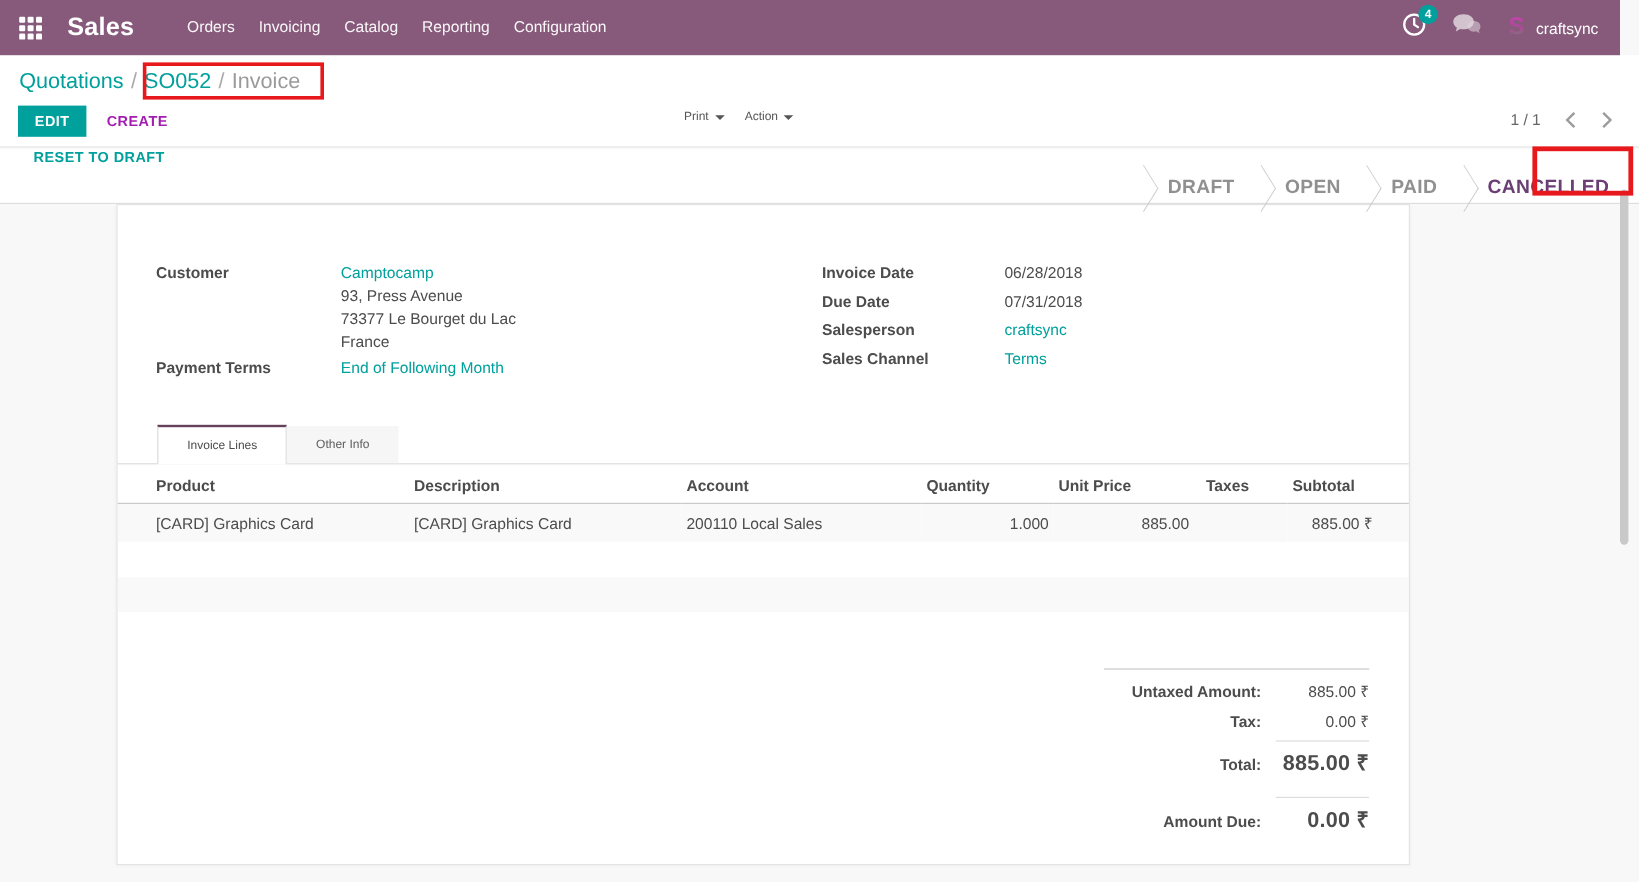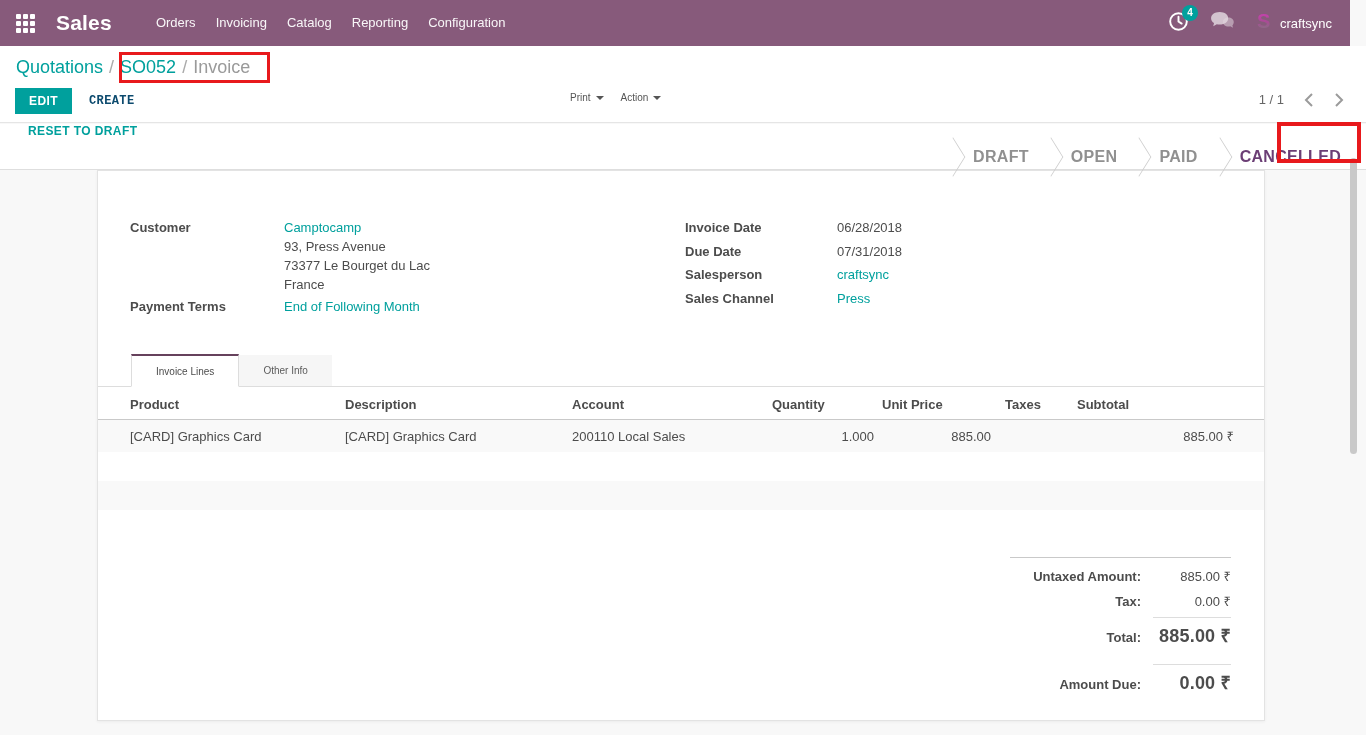--- a/index.html
+++ b/index.html
@@ -44,21 +44,21 @@
   .breadcrumb { position: absolute; left: 16px; top: 11px; font-size: 18px; color: #9a9a9a; }
   .bc-link { color: #00A09D; cursor: pointer; text-decoration: none; }
   .bc-sep { color: #aaa; padding: 0 6px; }
   .bc-current { color: #9a9a9a; }
   .cp-buttons { position: absolute; left: 15px; top: 42px; display: flex; align-items: center; gap: 17px; }
   .btn-edit {
     background: #00A09D; color: #fff; border: none; font-family: inherit;
     font-size: 12px; font-weight: bold; letter-spacing: .4px; padding: 6px 14px; cursor: pointer;
   }
   .btn-create {
-    background: none; border: none; color: #0c4a6e; font-family: Liberation Mono, monospace;
+    background: none; border: none; color: #a21caf; font-family: Liberation Sans, sans-serif;
     font-size: 12px; font-weight: bold; letter-spacing: .4px; cursor: pointer;
   }
   .cp-center { position: absolute; left: 570px; top: 46px; display: flex; gap: 17px; font-size: 10px; color: #555; }
   .dd { cursor: pointer; display: flex; align-items: center; }
   .caret {
     display: inline-block; width: 0; height: 0; margin-left: 5px;
     border-left: 4px solid transparent; border-right: 4px solid transparent; border-top: 4px solid #555;
   }
   .pager { position: absolute; right: 22px; top: 46px; display: flex; align-items: center; gap: 20px; }
   .pager-value { font-size: 13px; color: #666; }
@@ -88,21 +88,21 @@
   .step.active { color: #6B3E75; }
 
   
   .anno { position: absolute; border: 3px solid #E8191C; z-index: 60; pointer-events: none; }
   .anno-breadcrumb { left: 119px; top: 52px; width: 151px; height: 31px; }
   .anno-cancelled { left: 1277px; top: 122px; width: 84px; height: 41px; border-width: 4px; }
 
   
   .content { position: absolute; top: 163px; left: 0; right: 0; bottom: 0; background: #f8f8f8; }
   .sheet {
-    position: absolute; left: 97px; top: 7px; width: 1168px; height: 551px;
+    position: absolute; left: 97px; top: 7px; width: 1078px; height: 551px;
     background: #fff; border: 1px solid #e3e3e3; box-shadow: 0 1px 3px rgba(0,0,0,0.05);
   }
   .fg-left { position: absolute; left: 32px; top: 47px; font-size: 13px; }
   .fg-right { position: absolute; left: 587px; top: 47px; font-size: 13px; }
   .frow { display: flex; line-height: 19px; }
   .frow-r { display: flex; line-height: 19px; margin-bottom: 4.6px; }
   .flabel { width: 154px; font-weight: bold; color: #4c4c4c; flex-shrink: 0; }
   .flabel-r { width: 152px; font-weight: bold; color: #4c4c4c; flex-shrink: 0; }
   .fvalue { color: #4c4c4c; }
   .addr { margin-left: 154px; line-height: 19px; }
@@ -290,21 +290,21 @@
       <div class="frow-r">
         <div class="flabel-r">Due Date</div>
         <div class="fvalue">07/31/2018</div>
       </div>
       <div class="frow-r">
         <div class="flabel-r">Salesperson</div>
         <div class="fvalue link">craftsync</div>
       </div>
       <div class="frow-r">
         <div class="flabel-r">Sales Channel</div>
-        <div class="fvalue link">Press</div>
+        <div class="fvalue link">Terms</div>
       </div>
     </div>
 
     <div class="tabs">
       <div class="tab active">Invoice Lines</div>
       <div class="tab inactive">Other Info</div>
     </div>
 
     <table class="lines-table">
       <colgroup>

